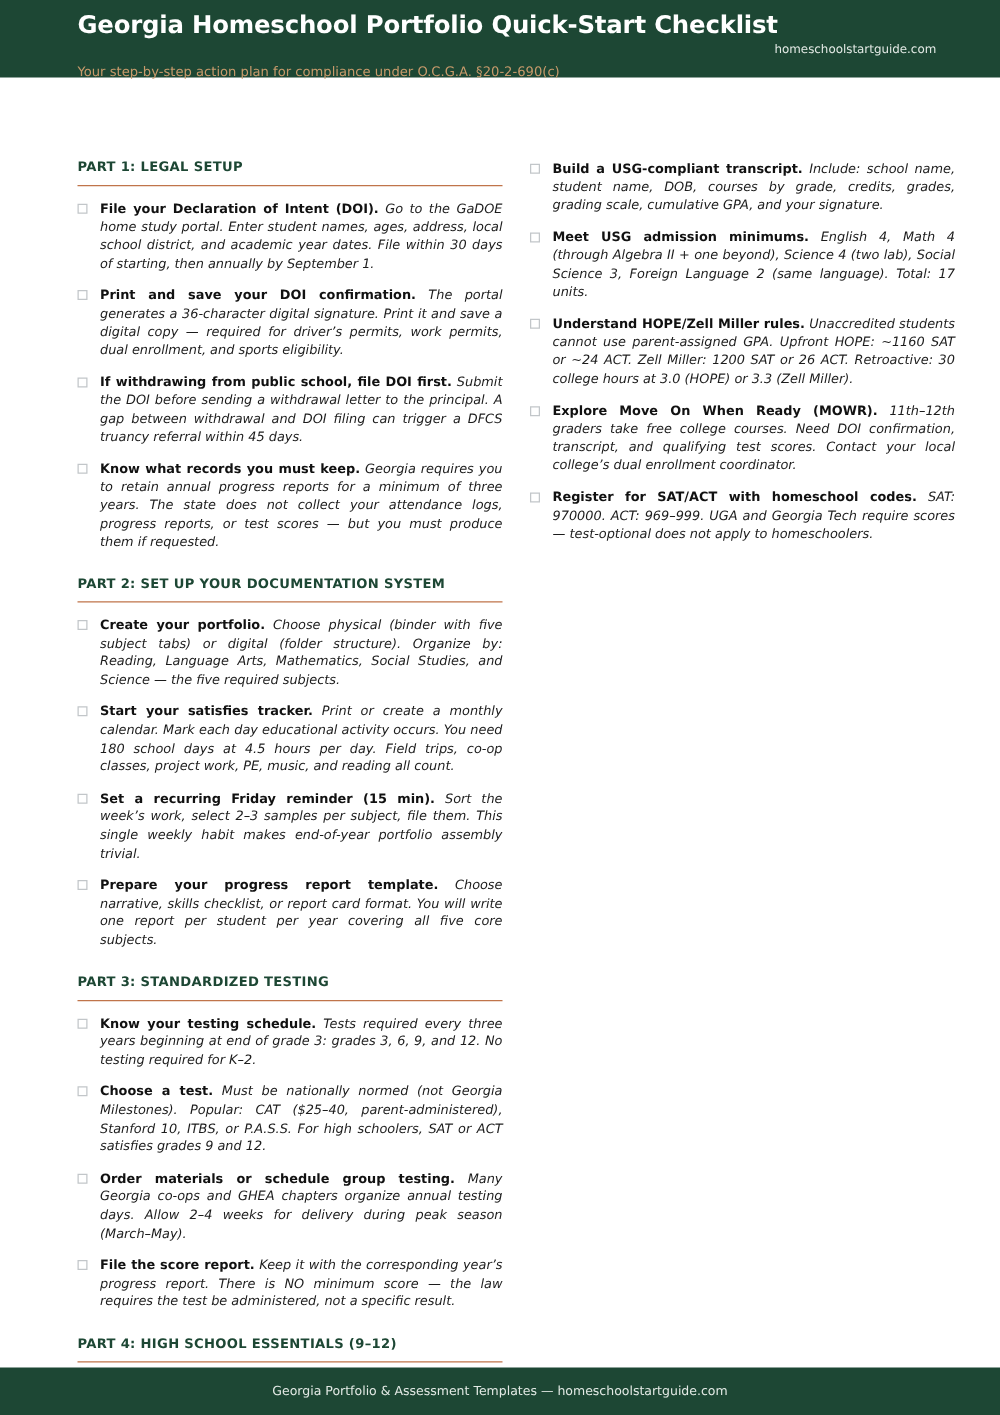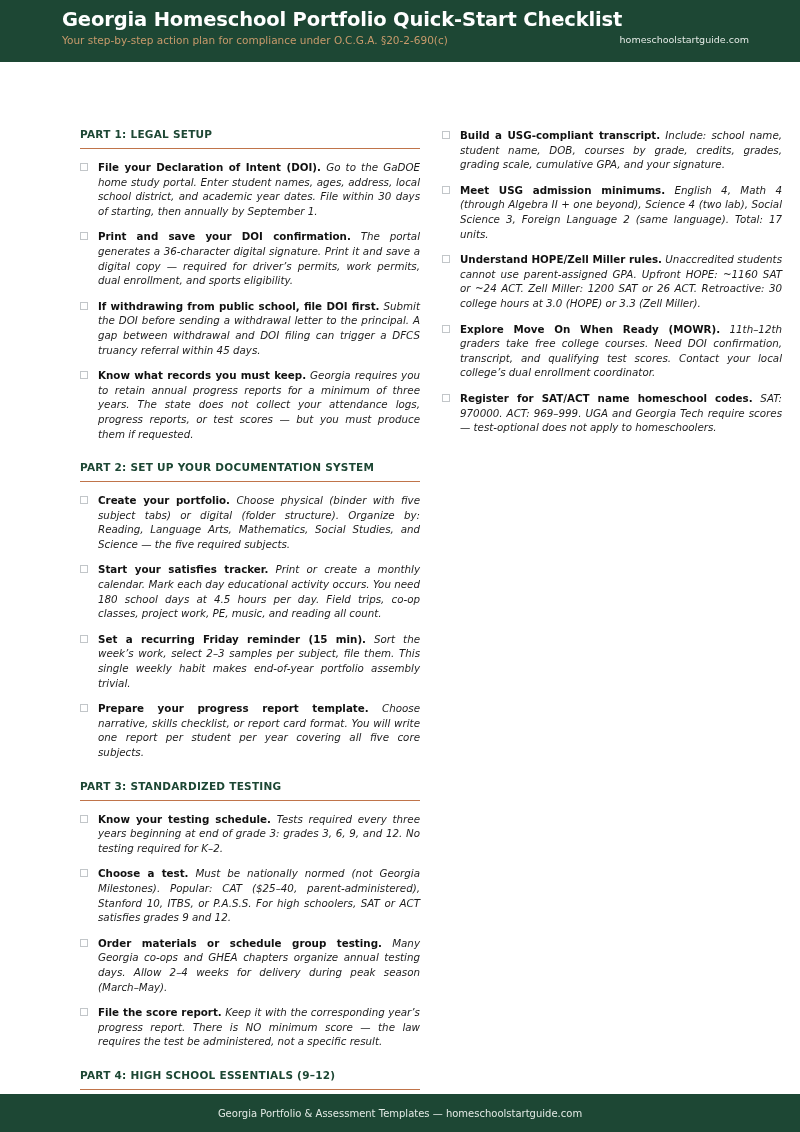--- a/index.html
+++ b/index.html
@@ -39,41 +39,40 @@
     color: #ffffff;
     letter-spacing: -0.15px;
     line-height: 25px;
     margin: 0;
     white-space: nowrap;
   }
   .header-subtitle {
     font-size: 10.5px;
     color: #c79a6b;
     line-height: 15px;
-    margin: 1px 0 0 0;
+    margin: 19px 0 0 0;
     white-space: nowrap;
   }
   .header-site {
     position: absolute;
     right: 51px;
     top: 34px;
     font-size: 9.5px;
     color: #e2e9e4;
     white-space: nowrap;
   }
 
   
   .content {
     flex: 1 1 auto;
     display: flex;
     flex-direction: row;
     padding: 66px 0 0 0;
     box-sizing: border-box;
     overflow: hidden;
-    justify-content: center;
   }
   .col {
     width: 340px;
     box-sizing: border-box;
   }
   .col-left  { margin-left: 62px; }
   .col-right { margin-left: 22px; }
 
   
   .part-heading {
@@ -180,21 +179,21 @@
           <hr class="part-rule">
         </div>
       </div>
 
     <div class="col col-right" id="right-column">
         <ul class="items">
           <li class="item"><span class="checkbox"></span><span class="item-lead">Build a USG-compliant transcript.</span> <span class="item-body">Include: school name, student name, DOB, courses by grade, credits, grades, grading scale, cumulative GPA, and your signature.</span></li>
           <li class="item"><span class="checkbox"></span><span class="item-lead">Meet USG admission minimums.</span> <span class="item-body">English 4, Math 4 (through Algebra II + one beyond), Science 4 (two lab), Social Science 3, Foreign Language 2 (same language). Total: 17 units.</span></li>
           <li class="item"><span class="checkbox"></span><span class="item-lead">Understand HOPE/Zell Miller rules.</span> <span class="item-body">Unaccredited students cannot use parent-assigned GPA. Upfront HOPE: ~1160 SAT or ~24 ACT. Zell Miller: 1200 SAT or 26 ACT. Retroactive: 30 college hours at 3.0 (HOPE) or 3.3 (Zell Miller).</span></li>
           <li class="item"><span class="checkbox"></span><span class="item-lead">Explore Move On When Ready (MOWR).</span> <span class="item-body">11th–12th graders take free college courses. Need DOI confirmation, transcript, and qualifying test scores. Contact your local college’s dual enrollment coordinator.</span></li>
-          <li class="item"><span class="checkbox"></span><span class="item-lead">Register for SAT/ACT name homeschool codes.</span> <span class="item-body">SAT: 970000. ACT: 969–999. UGA and Georgia Tech require scores — test-optional does not apply to homeschoolers.</span></li>
+          <li class="item"><span class="checkbox"></span><span class="item-lead">Register for SAT/ACT with homeschool codes.</span> <span class="item-body">SAT: 970000. ACT: 969–999. UGA and Georgia Tech require scores — test-optional does not apply to homeschoolers.</span></li>
         </ul>
       </div>
 
   </div>
 
   <div style="background:#1d4734;height:38px;display:flex;align-items:center;justify-content:center;flex:0 0 auto;">
     <span style="font-size:10px;color:#e2e9e4;">Georgia Portfolio &amp; Assessment Templates — homeschoolstartguide.com</span>
   </div>
 
 </div>

